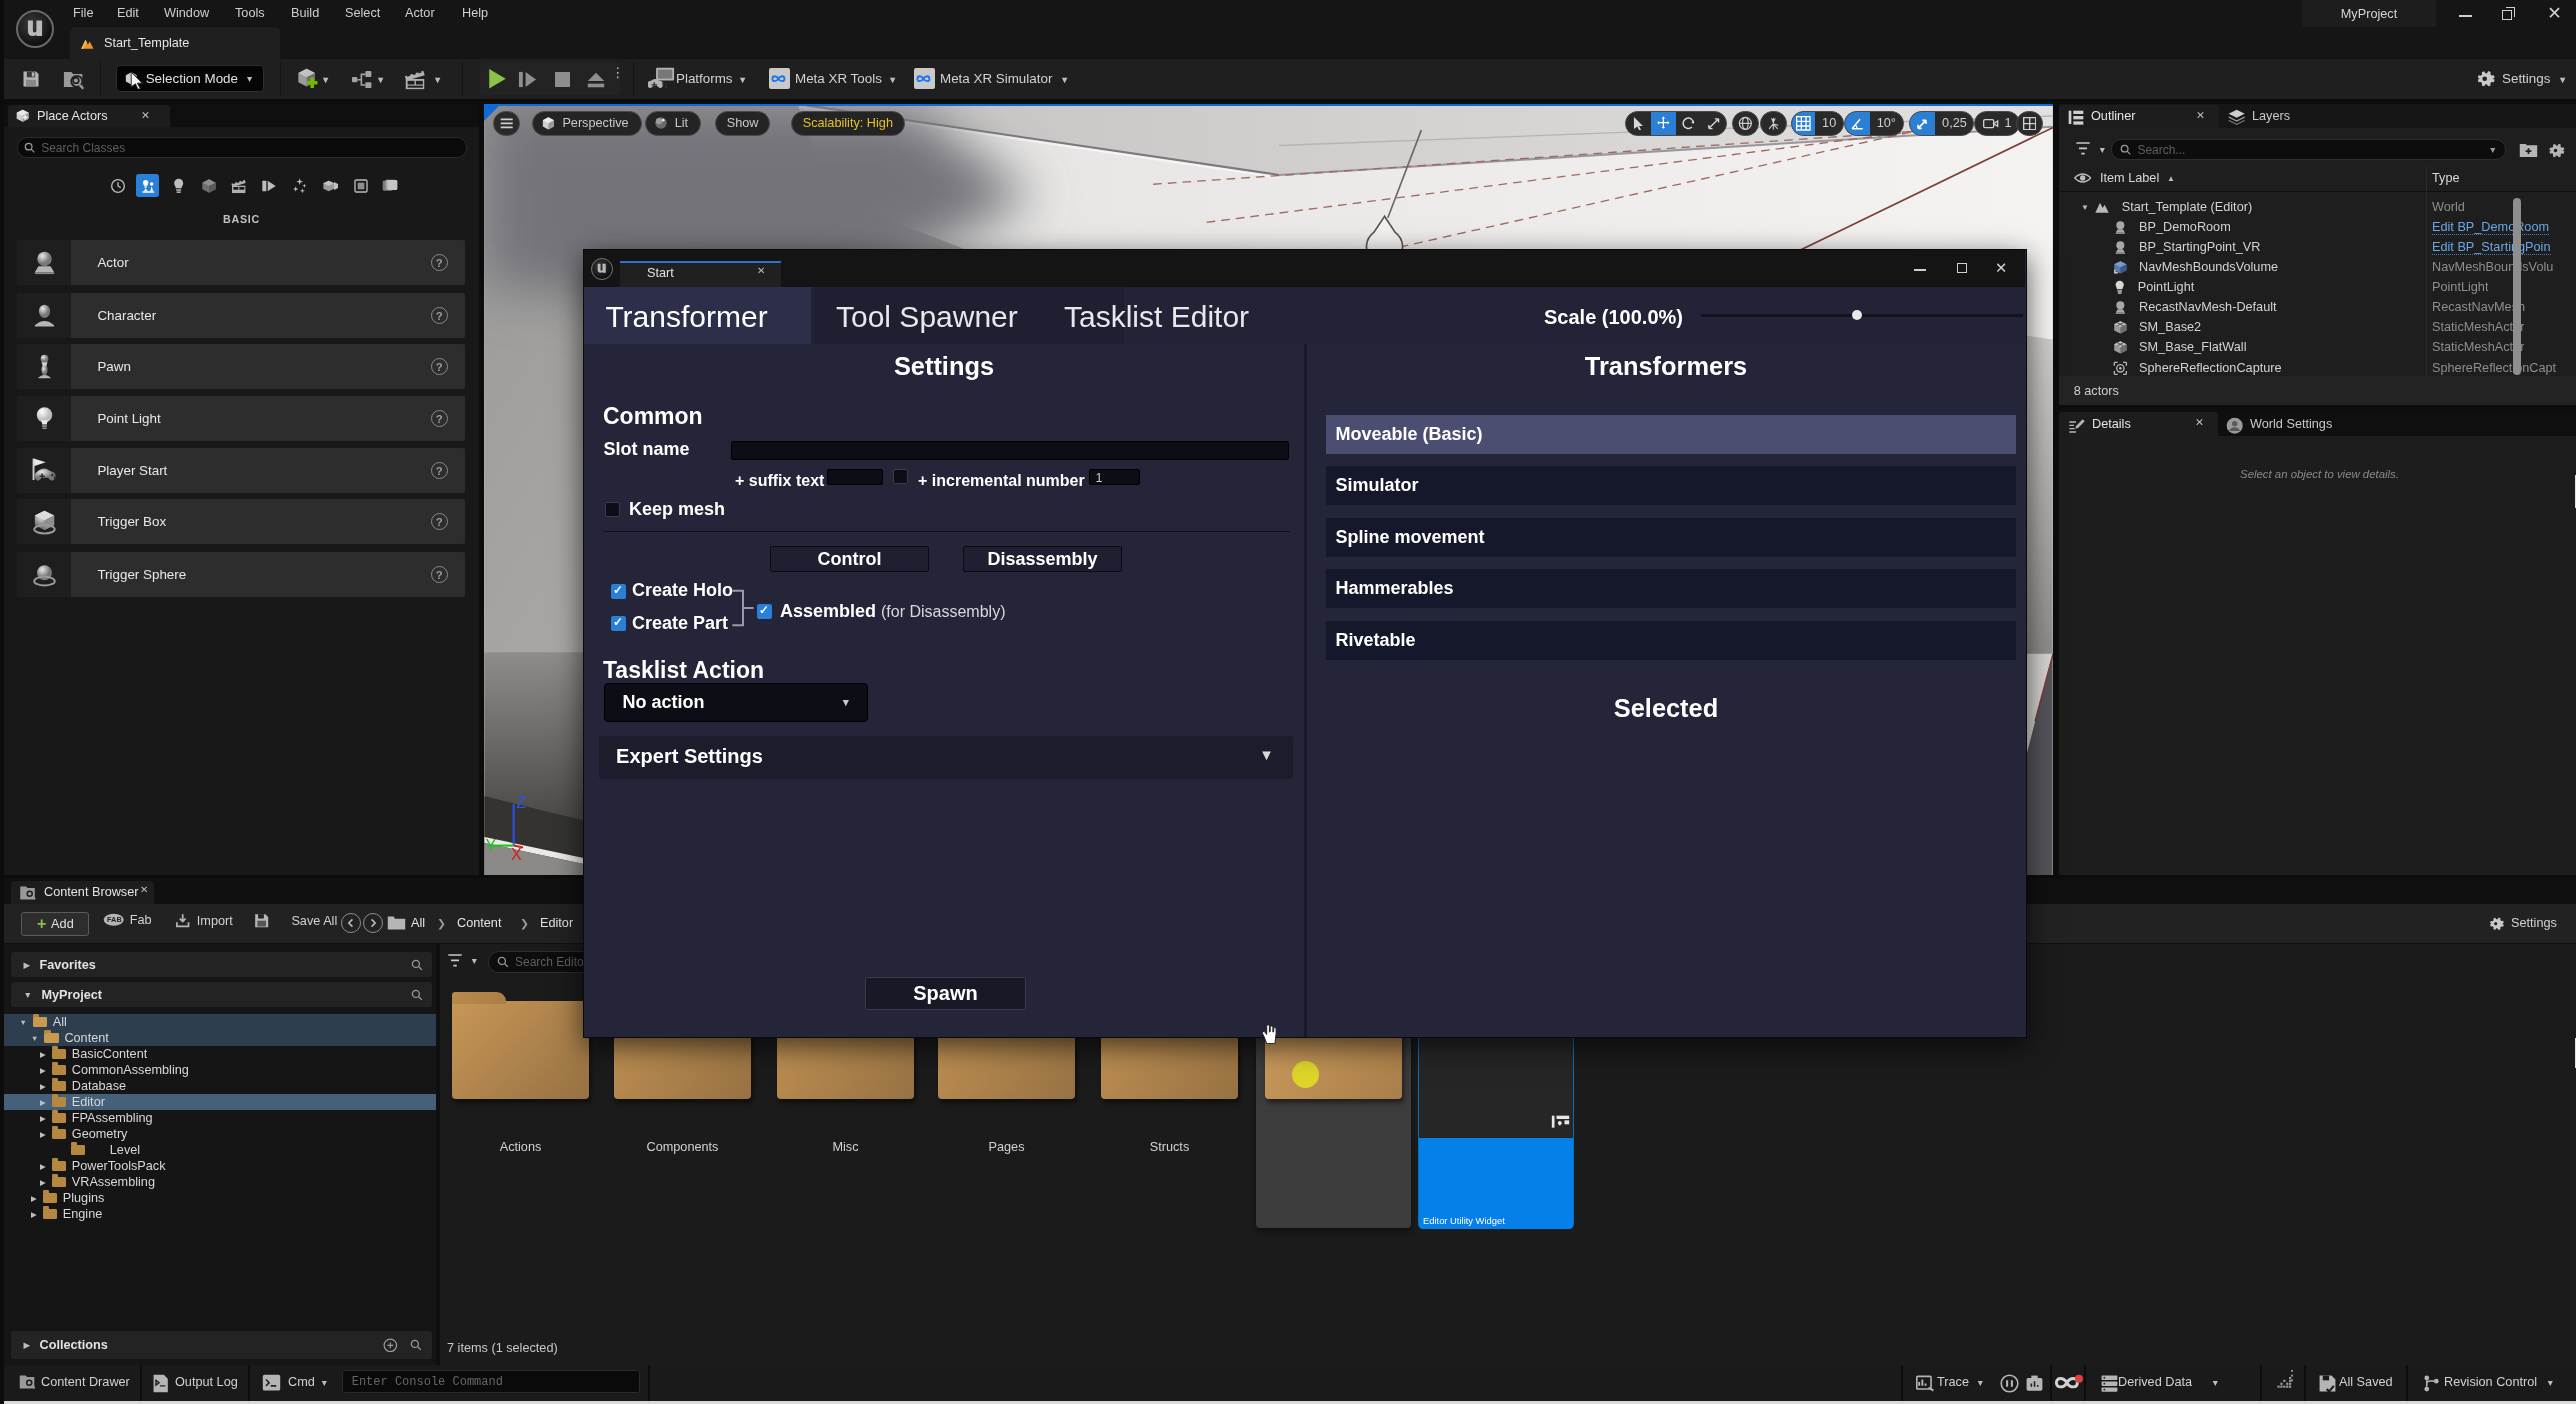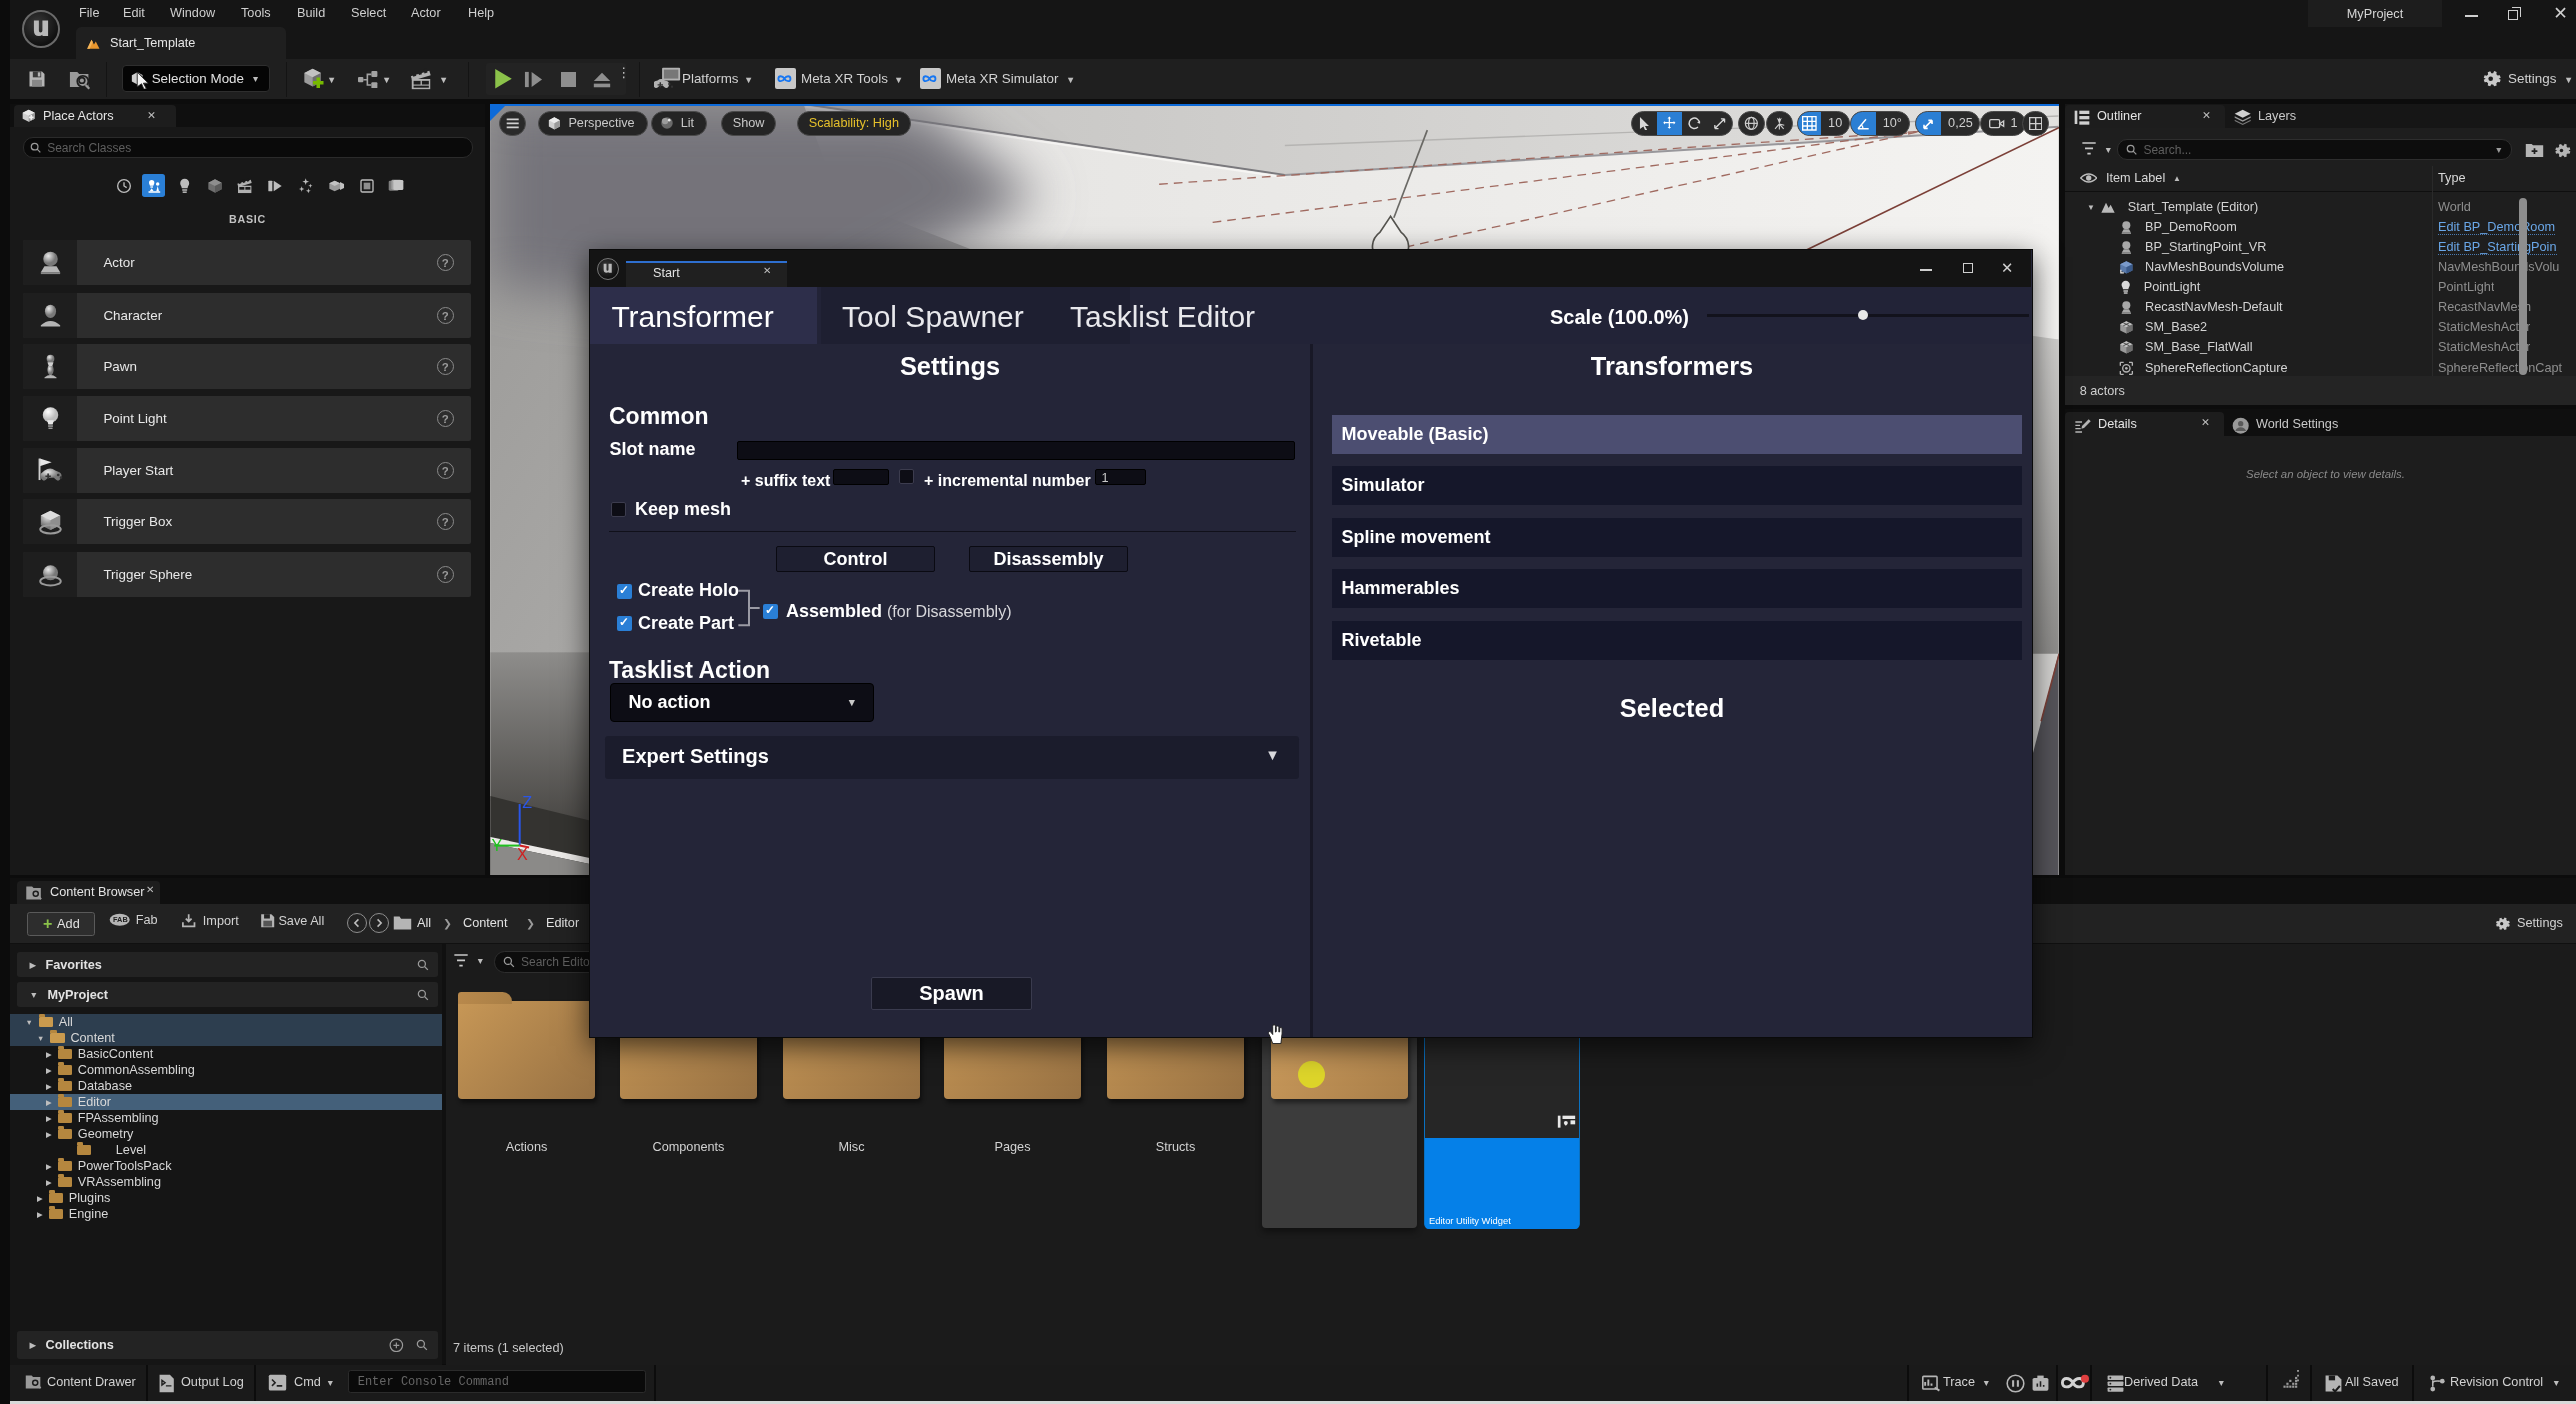--- a/index.html
+++ b/index.html
@@ -29,21 +29,21 @@
 .ftile { position:absolute; top:123px; width:137px; height:98px; background:linear-gradient(135deg,#c79756,#977143); border-radius:2.7px 6.7px 4px 4px; box-shadow:2px 3.3px 4px rgba(0,0,0,.45); }
 .ftile:before { content:""; position:absolute; left:0; top:-9.4px; width:54px; height:12px; background:linear-gradient(110deg,#b9894c,#a97f46); border-radius:3.3px 9.4px 0 0; }
 .flabel { position:absolute; top:262px; width:137px; text-align:center; color:#d2d2d2; font-size:12.7px; }
 .sbsep { position:absolute; top:0; width:2px; height:36px; background:#0c0c0c; }
 .chk { position:absolute; width:14.7px; height:14.7px; background:#2a7fd6; border-radius:2px; }
 .chk:after { content:"\2713"; position:absolute; left:2px; top:-0.7px; color:#fff; font-size:12px; font-weight:bold; }
 .titem { position:absolute; left:742px; width:690px; height:39px; background:#15172a; color:#fff; font-size:18px; font-weight:bold; display:flex; align-items:center; padding-left:9.4px; }
 </style>
 </head>
 <body>
-<div class="abs" style="left:10px;top:0;width:2046px;height:1404px;background:#0c0c0c;" id="root">
+<div class="abs" style="left:4px;top:0;width:2046px;height:1404px;background:#0c0c0c;" id="root">
 
 <div class="abs" style="left:0;top:0;width:2576px;height:59px;background:#151515;"></div>
 <div class="abs" id="uelogo" style="left:12px;top:10px;width:38px;height:38px;border-radius:50%;background:radial-gradient(circle at 40% 35%, #3a3a3a 0%, #111 70%);border:2px solid #6a6a6a;">
   <svg width="34" height="34" viewBox="0 0 24 24">
         <path d="M7 6 v7 q0 4 3.5 4 q1.5 0 2.5-1 l0 1 h4 V6 h-4 v7 q0 1.5-1.3 1.5 q-1.2 0-1.2-1.5 V6 Z" fill="#b9b9b9"></path>
       </svg>
 </div>
 <div class="abs" style="top:6px;font-size:12.7px;color:#cfcfcf;">
 <span class="abs" style="left:69px;">File</span>
       <span class="abs" style="left:113px;">Edit</span>
@@ -735,21 +735,21 @@
         </svg>
     <span style="color:#d2d2d2;">Fab</span>
   </div>
   <div class="abs flex" style="left:170px;top:34px;gap:5.4px;">
     <svg width="17.4" height="17.4" viewBox="0 0 24 24">
           <path d="M12 3v10 M8 9l4 4 4-4" stroke="#b5b5b5" stroke-width="2.4" fill="none"></path>
           <path d="M4 14v6h16v-6" stroke="#b5b5b5" stroke-width="2.4" fill="none"></path>
         </svg>
     <span style="color:#d2d2d2;">Import</span>
   </div>
-  <div class="abs flex" style="left:249px;top:34px;gap:2px;">
+  <div class="abs flex" style="left:249px;top:34px;gap:21px;">
     <svg width="17.4" height="17.4" viewBox="0 0 24 24">
           <path d="M3 3h14l4 4v14H3z" fill="#b5b5b5"></path>
           <rect x="7" y="3" width="8" height="6" fill="#222"></rect>
           <rect x="6" y="12" width="12" height="8" fill="#555"></rect>
         </svg>
     <span style="color:#d2d2d2;">Save All</span>
   </div>
   <span class="cb-circ" style="left:337px;top:35px;">
         <svg width="10" height="10" viewBox="0 0 14 14">
           <path d="M9 2 L4 7 L9 12" stroke="#bdbdbd" stroke-width="2.2" fill="none"></path>

